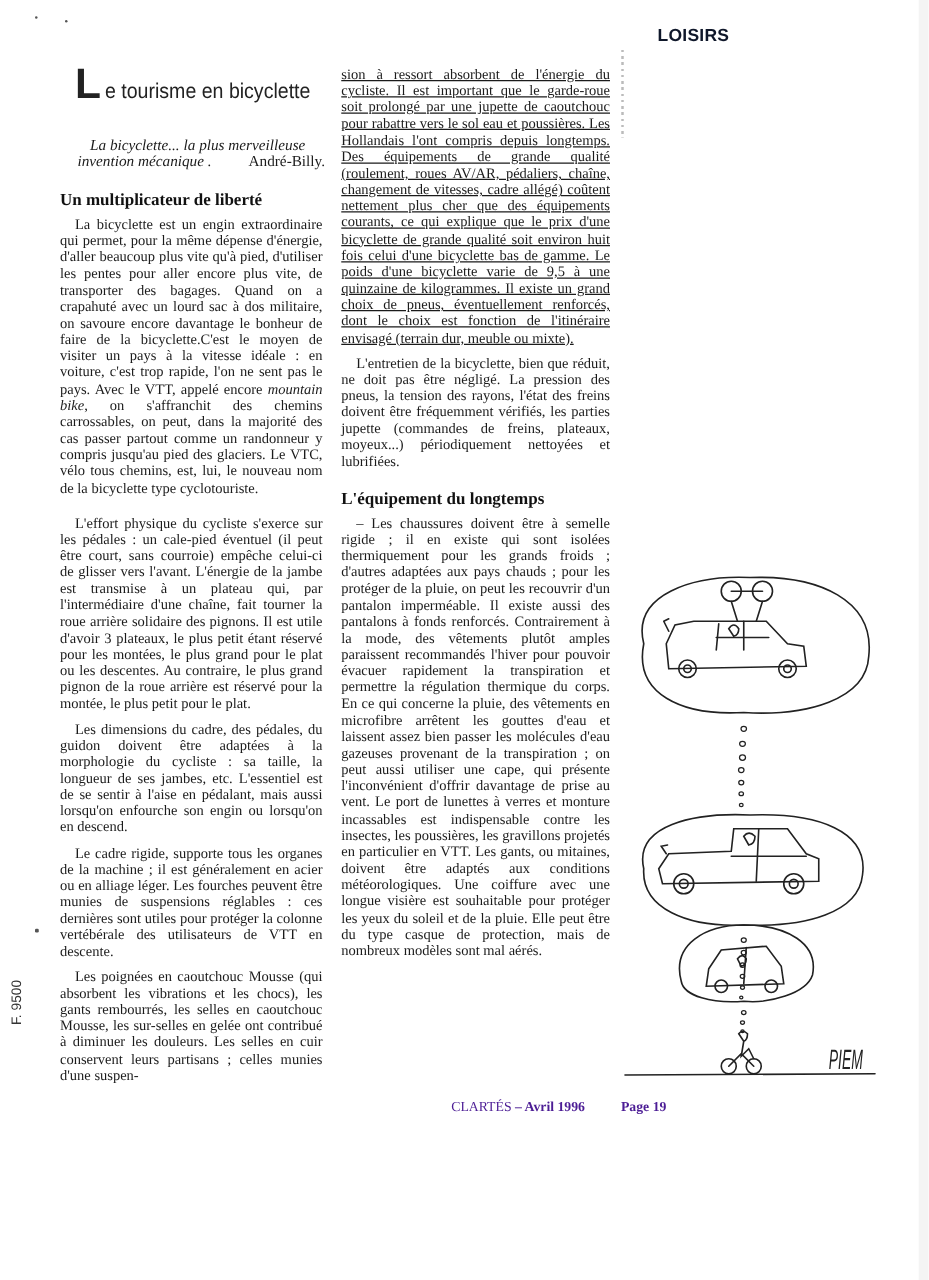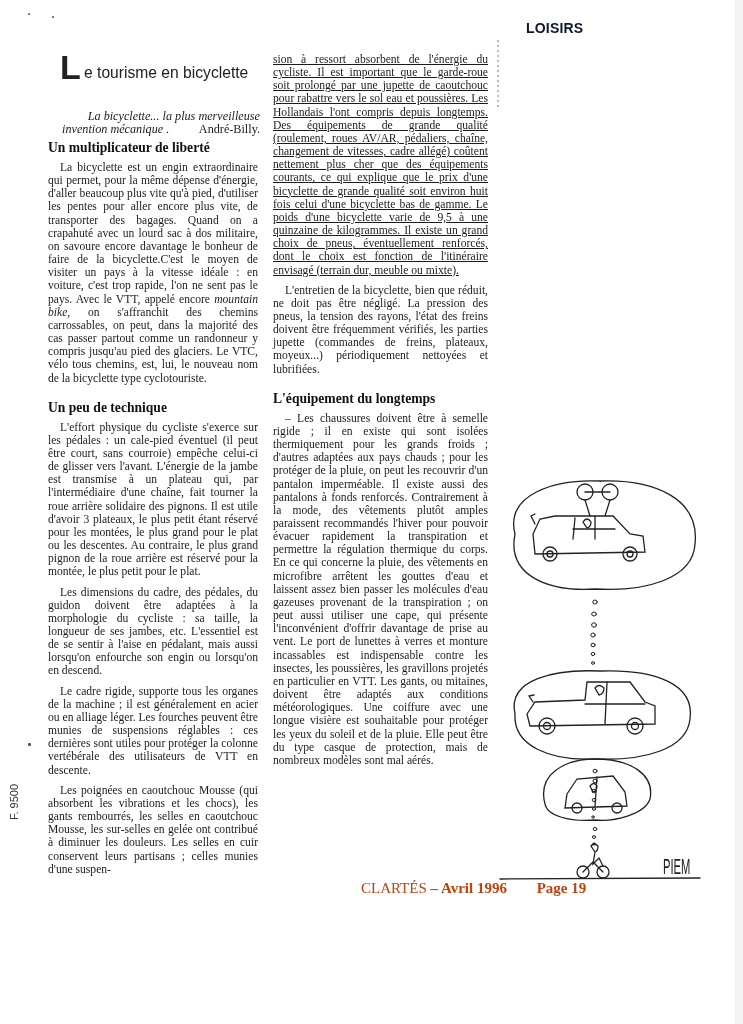--- a/index.html
+++ b/index.html
@@ -24,66 +24,65 @@
   .title .rest { line-height: 18px; transform: scaleX(0.92); transform-origin: left; }
   .epigraph {
     position: absolute; left: 62px; top: 110px; width: 198px; font-size: 12.2px; line-height: 13px;
   }
   .epigraph .quote { font-style: italic; }
   .epigraph .l1 { display: block; text-indent: 0; padding-left: 0; }
   .epigraph .author { float: right; font-style: normal; }
   .col {
     position: absolute; font-size: 11.6px; line-height: 13.15px; text-align: justify;
   }
-  .col-left { left: 48px; top: 140px; width: 210px; }
+  .col-left { left: 48px; top: 152px; width: 210px; }
   .col-mid { left: 273px; top: 53px; width: 215px; }
   .col h2 {
     font-family: "Liberation Serif", serif; font-size: 13.6px; font-weight: bold; margin: 0 0 5px 0; line-height: 16px; color: #111;
   }
   .col p { margin: 0 0 7px 0; text-indent: 12px; }
   .col p.noindent { text-indent: 0; text-decoration: underline; }
   .col .gap { height: 8px; }
   .footer {
-    position: absolute; left: 361px; top: 880px; font-size: 15px; font-weight: bold; color: #c2410c;
+    position: absolute; left: 361px; top: 880px; font-size: 11px; font-weight: bold; color: #4c1d95;
   }
   .footer .mag { font-weight: normal; letter-spacing: 0; }
   .footer .page-no { margin-left: 26px; }
   .side-code {
     position: absolute; left: 8px; top: 820px; font-family: "Liberation Sans", sans-serif;
     font-size: 11px; transform: rotate(-90deg); transform-origin: left top; color: #333;
   }
   .speck { position: absolute; width: 3px; height: 3px; background: #555; border-radius: 1px; }
-  .cartoon { position: absolute; left: 495px; top: 474px; width: 210px; height: 410px; }
+  .cartoon { position: absolute; left: 495px; top: 455px; width: 210px; height: 410px; font-style: italic; }
   .cartoon svg { width: 100%; height: 100%; }
   .right-edge { position: absolute; right: 0; top: 0; width: 8px; height: 1024px; background: #f4f4f4; }
 </style>
 </head>
 <body>
 
 <div class="page">
   <div class="right-edge"></div>
   <div class="section-tag">LOISIRS</div>
   <div class="margin-rule"></div>
 
   <div class="title">
     <span class="dropcap">L</span>
     <span class="rest">e tourisme en bicyclette</span>
   </div>
 
   <div class="epigraph">
-    <span class="quote l1" style="padding-left:10px;text-align:right;">La bicyclette... la plus merveilleuse</span>
+    <span class="quote l1" style="padding-left:10px;">La bicyclette... la plus merveilleuse</span>
     <span class="quote">invention mécanique .</span>
     <span class="author">André-Billy.</span>
   </div>
 
   <div class="col col-left">
     <h2>Un multiplicateur de liberté</h2>
     <p>La bicyclette est un engin extraordinaire qui permet, pour la même dépense d'énergie, d'aller beaucoup plus vite qu'à pied, d'utiliser les pentes pour aller encore plus vite, de transporter des bagages. Quand on a crapahuté avec un lourd sac à dos militaire, on savoure encore davantage le bonheur de faire de la bicyclette.C'est le moyen de visiter un pays à la vitesse idéale : en voiture, c'est trop rapide, l'on ne sent pas le pays. Avec le VTT, appelé encore <i>mountain bike</i>, on s'affranchit des chemins carrossables, on peut, dans la majorité des cas passer partout comme un randonneur y compris jusqu'au pied des glaciers. Le VTC, vélo tous chemins, est, lui, le nouveau nom de la bicyclette type cyclotouriste.</p>
     <div class="gap"></div>
-    <h2>Un peu de technique</h2>
     <p>L'effort physique du cycliste s'exerce sur les pédales : un cale-pied éventuel (il peut être court, sans courroie) empêche celui-ci de glisser vers l'avant. L'énergie de la jambe est transmise à un plateau qui, par l'intermédiaire d'une chaîne, fait tourner la roue arrière solidaire des pignons. Il est utile d'avoir 3 plateaux, le plus petit étant réservé pour les montées, le plus grand pour le plat ou les descentes. Au contraire, le plus grand pignon de la roue arrière est réservé pour la montée, le plus petit pour le plat.</p>
     <p>Les dimensions du cadre, des pédales, du guidon doivent être adaptées à la morphologie du cycliste : sa taille, la longueur de ses jambes, etc. L'essentiel est de se sentir à l'aise en pédalant, mais aussi lorsqu'on enfourche son engin ou lorsqu'on en descend.</p>
     <p>Le cadre rigide, supporte tous les organes de la machine ; il est généralement en acier ou en alliage léger. Les fourches peuvent être munies de suspensions réglables : ces dernières sont utiles pour protéger la colonne vertébérale des utilisateurs de VTT en descente.</p>
     <p style="margin-bottom:0">Les poignées en caoutchouc Mousse (qui absorbent les vibrations et les chocs), les gants rembourrés, les selles en caoutchouc Mousse, les sur-selles en gelée ont contribué à diminuer les douleurs. Les selles en cuir conservent leurs partisans ; celles munies d'une suspen-</p>
   </div>
 
   <div class="col col-mid">
     <p class="noindent">sion à ressort absorbent de l'énergie du cycliste. Il est important que le garde-roue soit prolongé par une jupette de caoutchouc pour rabattre vers le sol eau et poussières. Les Hollandais l'ont compris depuis longtemps. Des équipements de grande qualité (roulement, roues AV/AR, pédaliers, chaîne, changement de vitesses, cadre allégé) coûtent nettement plus cher que des équipements courants, ce qui explique que le prix d'une bicyclette de grande qualité soit environ huit fois celui d'une bicyclette bas de gamme. Le poids d'une bicyclette varie de 9,5 à une quinzaine de kilogrammes. Il existe un grand choix de pneus, éventuellement renforcés, dont le choix est fonction de l'itinéraire envisagé (terrain dur, meuble ou mixte).</p>
     <p>L'entretien de la bicyclette, bien que réduit, ne doit pas être négligé. La pression des pneus, la tension des rayons, l'état des freins doivent être fréquemment vérifiés, les parties jupette (commandes de freins, plateaux, moyeux...) périodiquement nettoyées et lubrifiées.</p>
     <div class="gap"></div>

